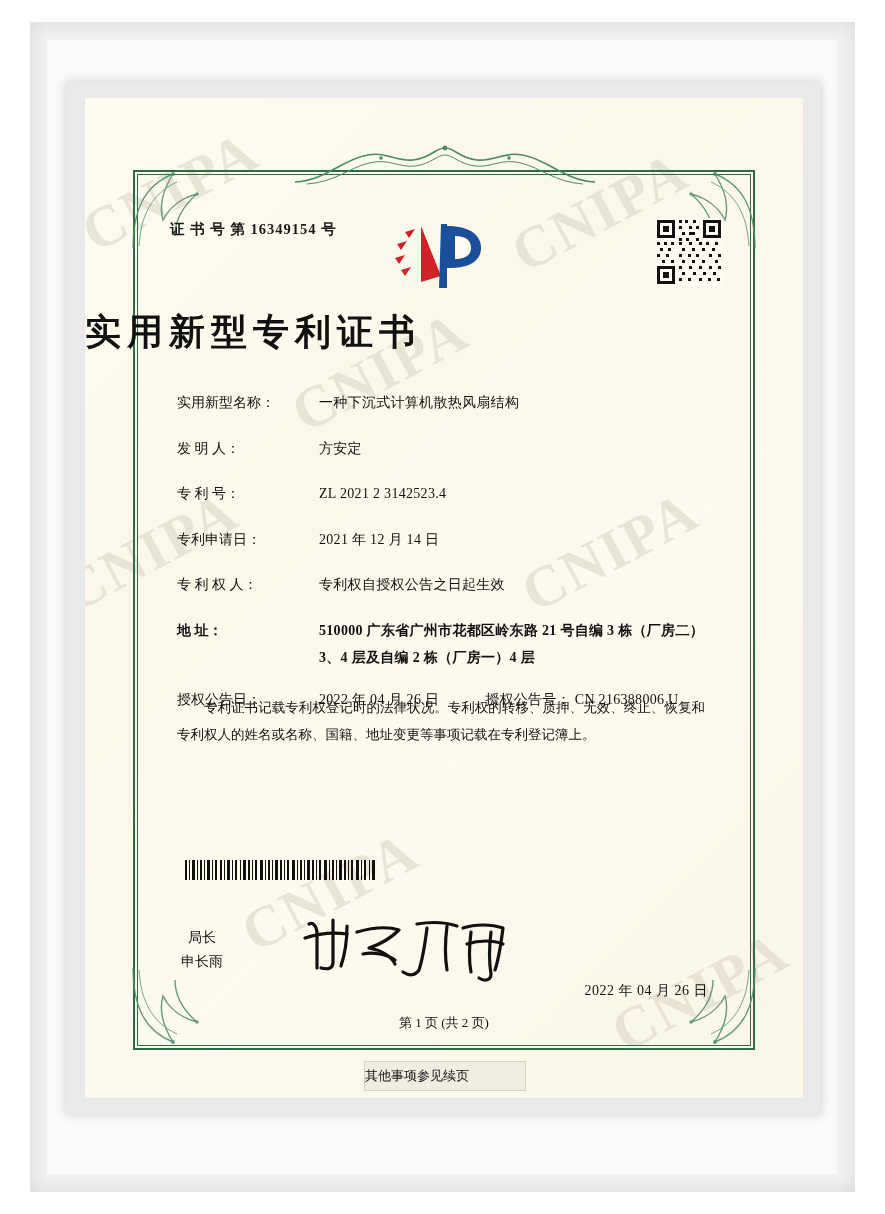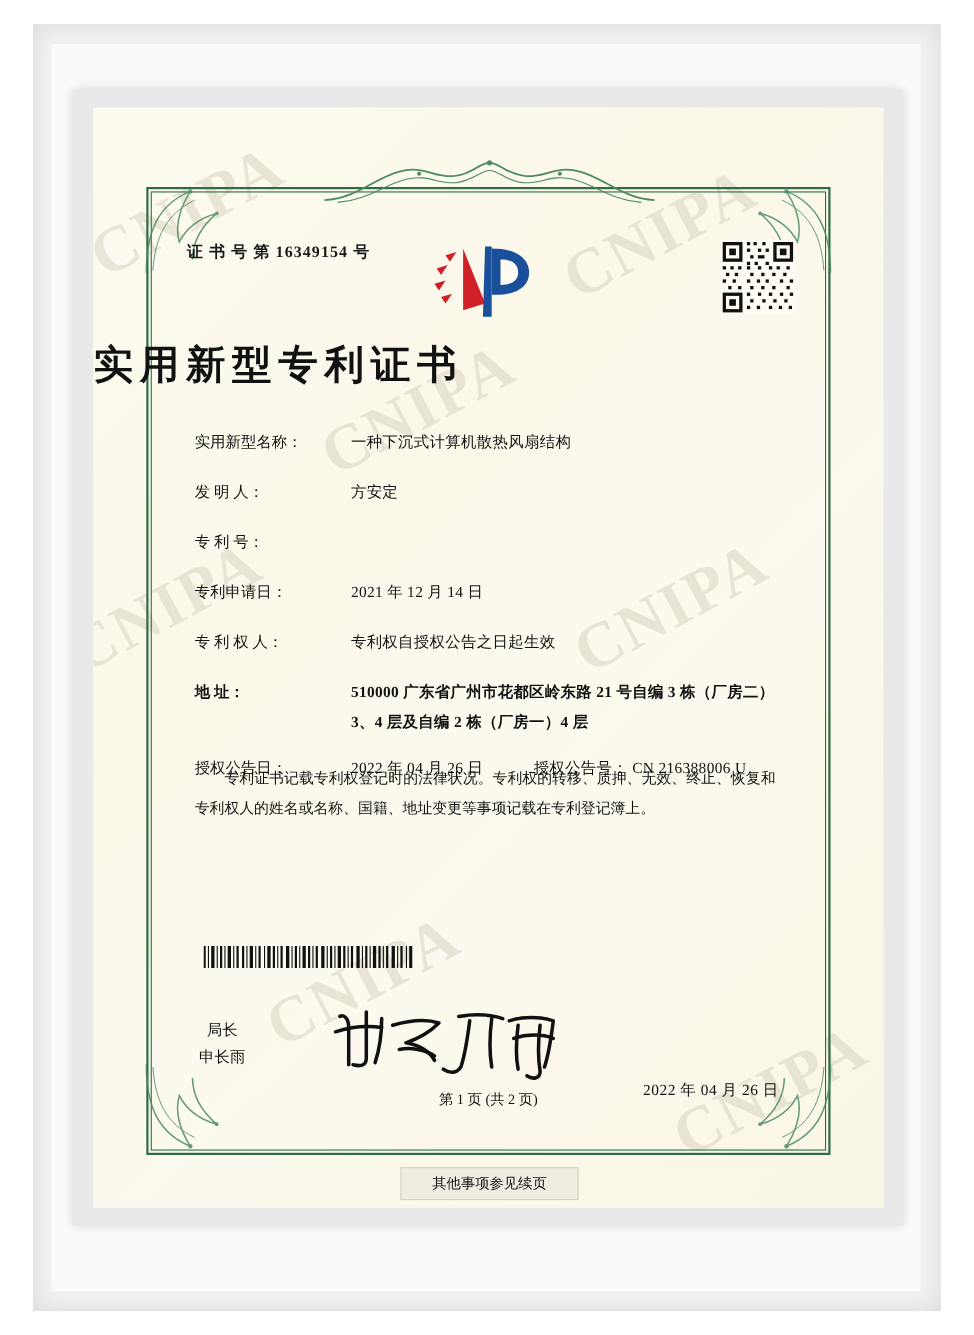--- a/index.html
+++ b/index.html
@@ -237,33 +237,33 @@
     right: 95px;
     top: 884px;
     font-size: 14px;
     color: #111;
     letter-spacing: .5px;
   }
 
   .page-no {
     position: absolute;
     left: 0; right: 0;
-    top: 893px;
+    top: 916px;
     text-align: center;
     font-size: 13px;
     color: #111;
   }
 
   .note-box {
     position: absolute;
     left: 279px;
     top: 963px;
     width: 160px;
     padding: 5px 0;
-    text-align: center;
+    text-align: left;
     font-size: 13px;
     color: #111;
     background: #efece0;
     border: 1px solid #d8d3c0;
   }
 </style>
 </head>
 <body>
 
 <div class="page">
@@ -407,20 +407,21 @@
       <div class="frow">
         <div class="flabel">实用新型名称：</div>
         <div class="fvalue">一种下沉式计算机散热风扇结构</div>
       </div>
       <div class="frow">
         <div class="flabel">发 明 人：</div>
         <div class="fvalue">方安定</div>
       </div>
       <div class="frow">
         <div class="flabel">专 利 号：</div>
+        <div class="fvalue">ZL 2021 2 3142523.4</div>
       </div>
       <div class="frow">
         <div class="flabel">专利申请日：</div>
         <div class="fvalue">2021 年 12 月 14 日</div>
       </div>
       <div class="frow">
         <div class="flabel">专 利 权 人：</div>
         <div class="fvalue">专利权自授权公告之日起生效</div>
       </div>
       <div class="frow tight">

